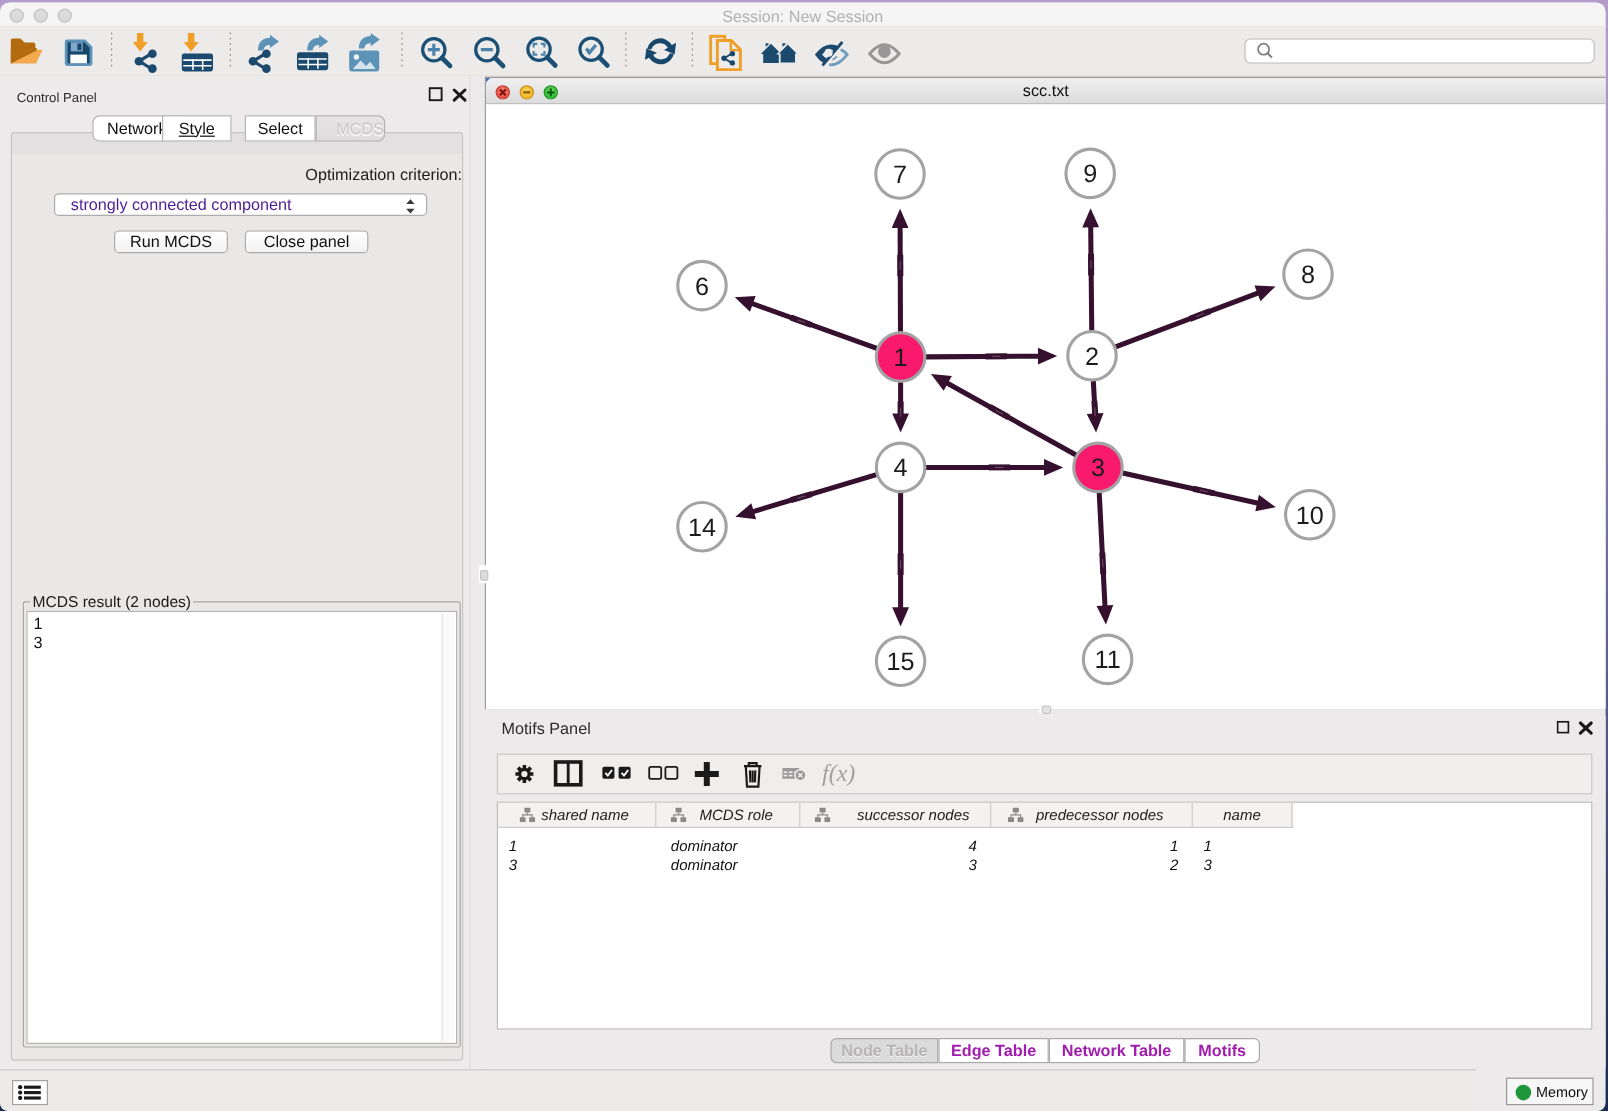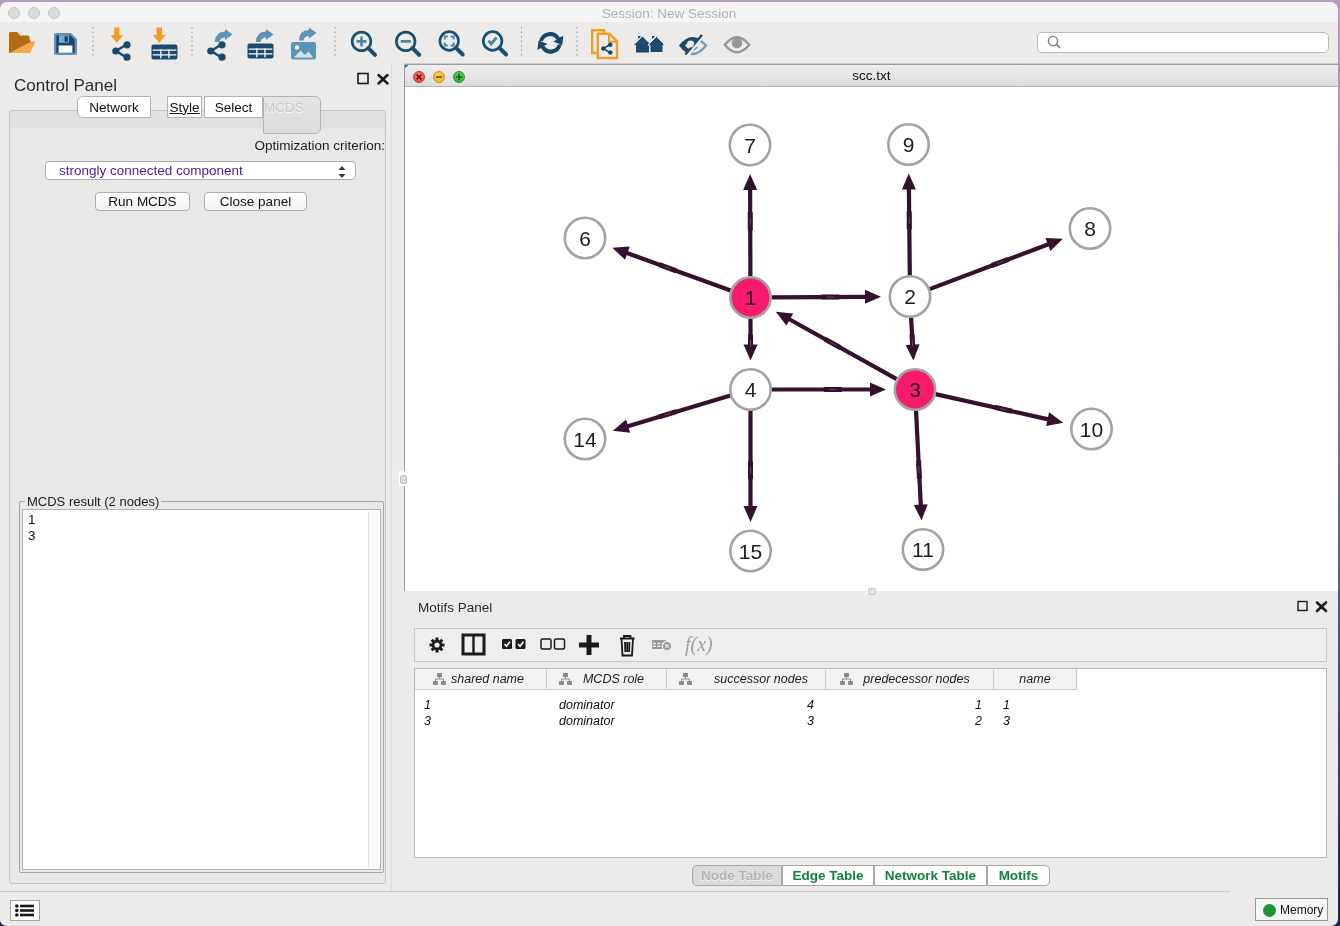--- a/index.html
+++ b/index.html
@@ -8,26 +8,26 @@
 border-radius:8px 8px 7px 7px;overflow:hidden;}
 
 #titlebar{position:absolute;left:0;top:0;width:100%;height:20px;background:#f6f5f5;border-bottom:1px solid #d6d4d4;}
 .tl{position:absolute;top:4.5px;width:12px;height:12px;border-radius:50%;background:#dcdbdb;border:1px solid #c3c2c2;box-sizing:border-box;}
 #wtitle{position:absolute;top:3.5px;left:0;width:100%;text-align:center;font-size:13.5px;color:#b2b0b0;}
 
 #toolbar{position:absolute;left:0;top:20px;width:100%;height:41px;background:#ecebea;border-bottom:1px solid #cfcdcd;}
 #searchbox{position:absolute;left:1037px;top:10px;width:290px;height:19px;background:#fff;border:1px solid #bdbcbc;border-radius:5px;}
 
 #cp{position:absolute;left:0;top:61px;width:404px;height:828px;background:#eceaea;}
-#cphead{position:absolute;left:14px;top:13px;font-size:17px;color:#2c2c2c;}
+#cphead{position:absolute;left:14px;top:13px;font-size:11px;color:#2c2c2c;}
 #cptabs{position:absolute;left:77px;top:32.5px;height:22px;z-index:2;}
 .tab{position:absolute;top:0;height:22px;background:#fff;border:1px solid #b4b2b2;box-sizing:border-box;
 font-size:13.5px;color:#111;text-align:center;line-height:21px;}
-#tabmcds{position:absolute;top:0;height:38px;background:linear-gradient(#e6e4e4,#dddbdb);border:1px solid #b4b2b2;border-radius:0 6px 6px 0;
-box-sizing:border-box;font-size:13.5px;color:#cbc8c8;text-align:left;line-height:21px;text-shadow:0 1px 1px #ffffff;}
+#tabmcds{position:absolute;top:0;height:22px;background:linear-gradient(#e6e4e4,#dddbdb);border:1px solid #b4b2b2;border-radius:0 6px 6px 0;
+box-sizing:border-box;font-size:13.5px;color:#cbc8c8;text-align:right;line-height:21px;text-shadow:0 1px 1px #ffffff;}
 #cpbody{position:absolute;left:9px;top:47px;width:377px;height:774px;background:linear-gradient(#e2e0e0 0,#e2e0e0 17px,#e9e8e7 18px);border:1px solid #c6c4c4;
 box-sizing:border-box;border-radius:3px;}
 #optlabel{position:absolute;left:0;top:27px;width:100%;text-align:right;font-size:13.5px;color:#1c1c1c;}
 #dropdown{position:absolute;left:35px;top:50px;width:311px;height:19px;background:#fff;border:1px solid #aeadad;
 border-radius:4px;box-sizing:border-box;font-size:13.5px;color:#4c1d95;line-height:18px;padding-left:13px;}
 .btn{position:absolute;top:81px;height:19px;background:linear-gradient(#fff,#f3f2f2);border:1px solid #aeadad;
 border-radius:4px;box-sizing:border-box;font-size:13.5px;color:#111;text-align:center;line-height:17px;}
 #fieldset{position:absolute;left:9px;top:390px;width:363px;height:370px;border:1px solid #a9a7a7;border-radius:2px;}
 #fslegend{position:absolute;left:5px;top:-8px;background:#e9e8e7;font-size:13px;color:#1c1c1c;padding:0 2px;}
 #fstext{position:absolute;left:2px;top:7px;right:2px;bottom:2px;background:#fff;border:1px solid #b5b3b3;}
@@ -42,21 +42,21 @@
 
 #tp{position:absolute;left:404px;top:594px;width:936px;height:295px;background:#eceaea;}
 #tphead{position:absolute;left:14px;top:4px;font-size:13.5px;color:#2c2c2c;}
 #tptools{position:absolute;left:10px;top:32px;width:913px;height:34px;background:#efeeed;border:1px solid #c9c7c7;box-sizing:border-box;}
 #tbl{position:absolute;left:10px;top:72px;width:913px;height:190px;background:#fff;border:1px solid #bcbaba;box-sizing:border-box;font-style:italic;}
 #thead{position:absolute;left:0;top:0;width:663px;height:21px;background:#f3f2f1;border-bottom:1px solid #cccaca;box-sizing:border-box;}
 .th{position:absolute;top:0;height:21px;border-right:1px solid #cccaca;box-sizing:border-box;font-size:12.5px;color:#1c1c1c;text-align:center;line-height:21px;}
 .td{position:absolute;font-size:12.5px;color:#111;height:16px;line-height:16px;}
 #tptabs{position:absolute;left:288px;top:269px;height:21px;}
 .btab{position:absolute;top:0;height:21px;background:#fff;border:1px solid #a9a7a7;box-sizing:border-box;
-font-size:13.5px;font-weight:700;color:#15803d;text-align:center;line-height:19px;}
+font-size:13.5px;font-weight:700;color:#a21caf;text-align:center;line-height:19px;}
 
 #status{position:absolute;left:0;top:889px;width:1230px;height:33px;background:#ecebea;border-top:1px solid #cbc9c9;}
 #listbtn{position:absolute;left:10px;top:8px;width:28px;height:19px;background:#fdfdfd;border:1px solid #a3a1a1;}
 #membtn{position:absolute;left:1255px;top:6px;width:73px;height:23px;box-sizing:border-box;background:#f7f6f6;border:1px solid #989696;
 font-size:13px;color:#111;}
 </style></head>
 <body>
 <div id="app">
   <div id="titlebar">
     <div class="tl" style="left:8px;"></div>
@@ -190,21 +190,21 @@
     </div>
   <div id="cp">
       <div style="position:absolute;left:391px;top:0;width:1px;height:828px;background:#dedcdc;"></div>
     <div id="cphead">Control Panel</div>
       <svg width="36" height="14" viewBox="0 0 36 14" style="position:absolute;left:357px;top:9px;">
 <rect x="1" y="1.5" width="10" height="10" fill="none" stroke="#1a1a1a" stroke-width="1.6"></rect>
 <path d="M21.5,3 L30.5,11.5 M30.5,3 L21.5,11.5" stroke="#1a1a1a" stroke-width="2.5" stroke-linecap="round"></path>
 </svg>
     <div id="cptabs">
       <div class="tab" style="left:0;width:74px;border-radius:6px 0 0 6px;">Network</div>
-      <div class="tab" style="left:90px;width:35px;text-decoration:underline;">Style</div>
+      <div class="tab" style="left:58px;width:58px;text-decoration:underline;">Style</div>
       <div class="tab" style="left:127px;width:59px;">Select</div>
       <div id="tabmcds" style="left:186px;width:58px;">MCDS</div>
     </div>
     <div id="cpbody">
       <div id="optlabel">Optimization criterion:</div>
       <div id="dropdown">strongly connected component<svg width="10" height="14" viewBox="0 0 10 14" style="position:absolute;right:8px;top:3px;">
             <path d="M1.5,5 L5,1 L8.5,5 Z M1.5,9 L5,13 L8.5,9 Z" fill="#3a3a3a"></path>
           </svg></div>
       <div class="btn" style="left:85px;width:95px;">Run MCDS</div>
       <div class="btn" style="left:194px;width:103px;">Close panel</div>

